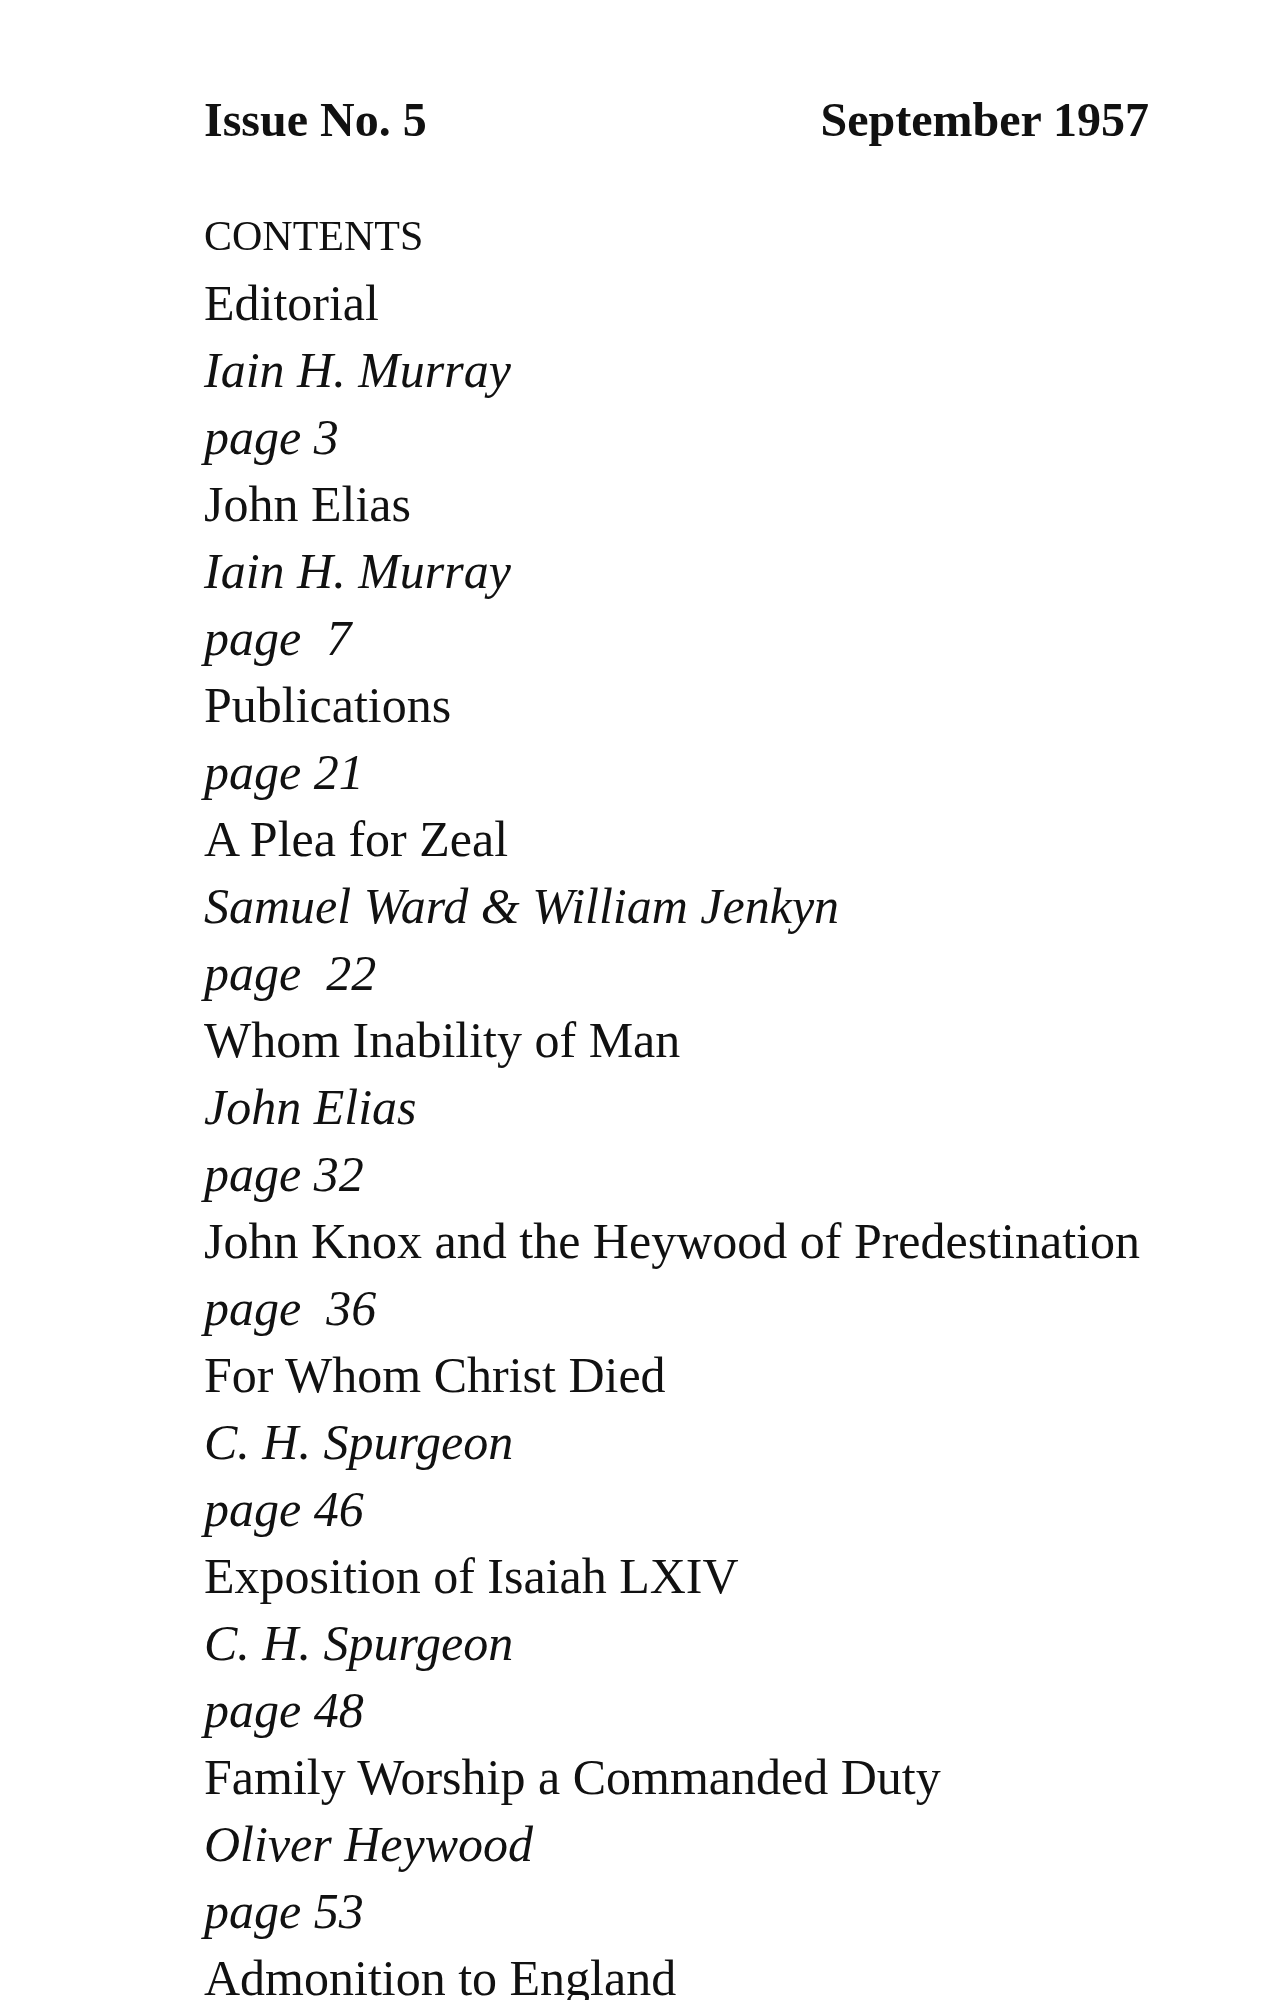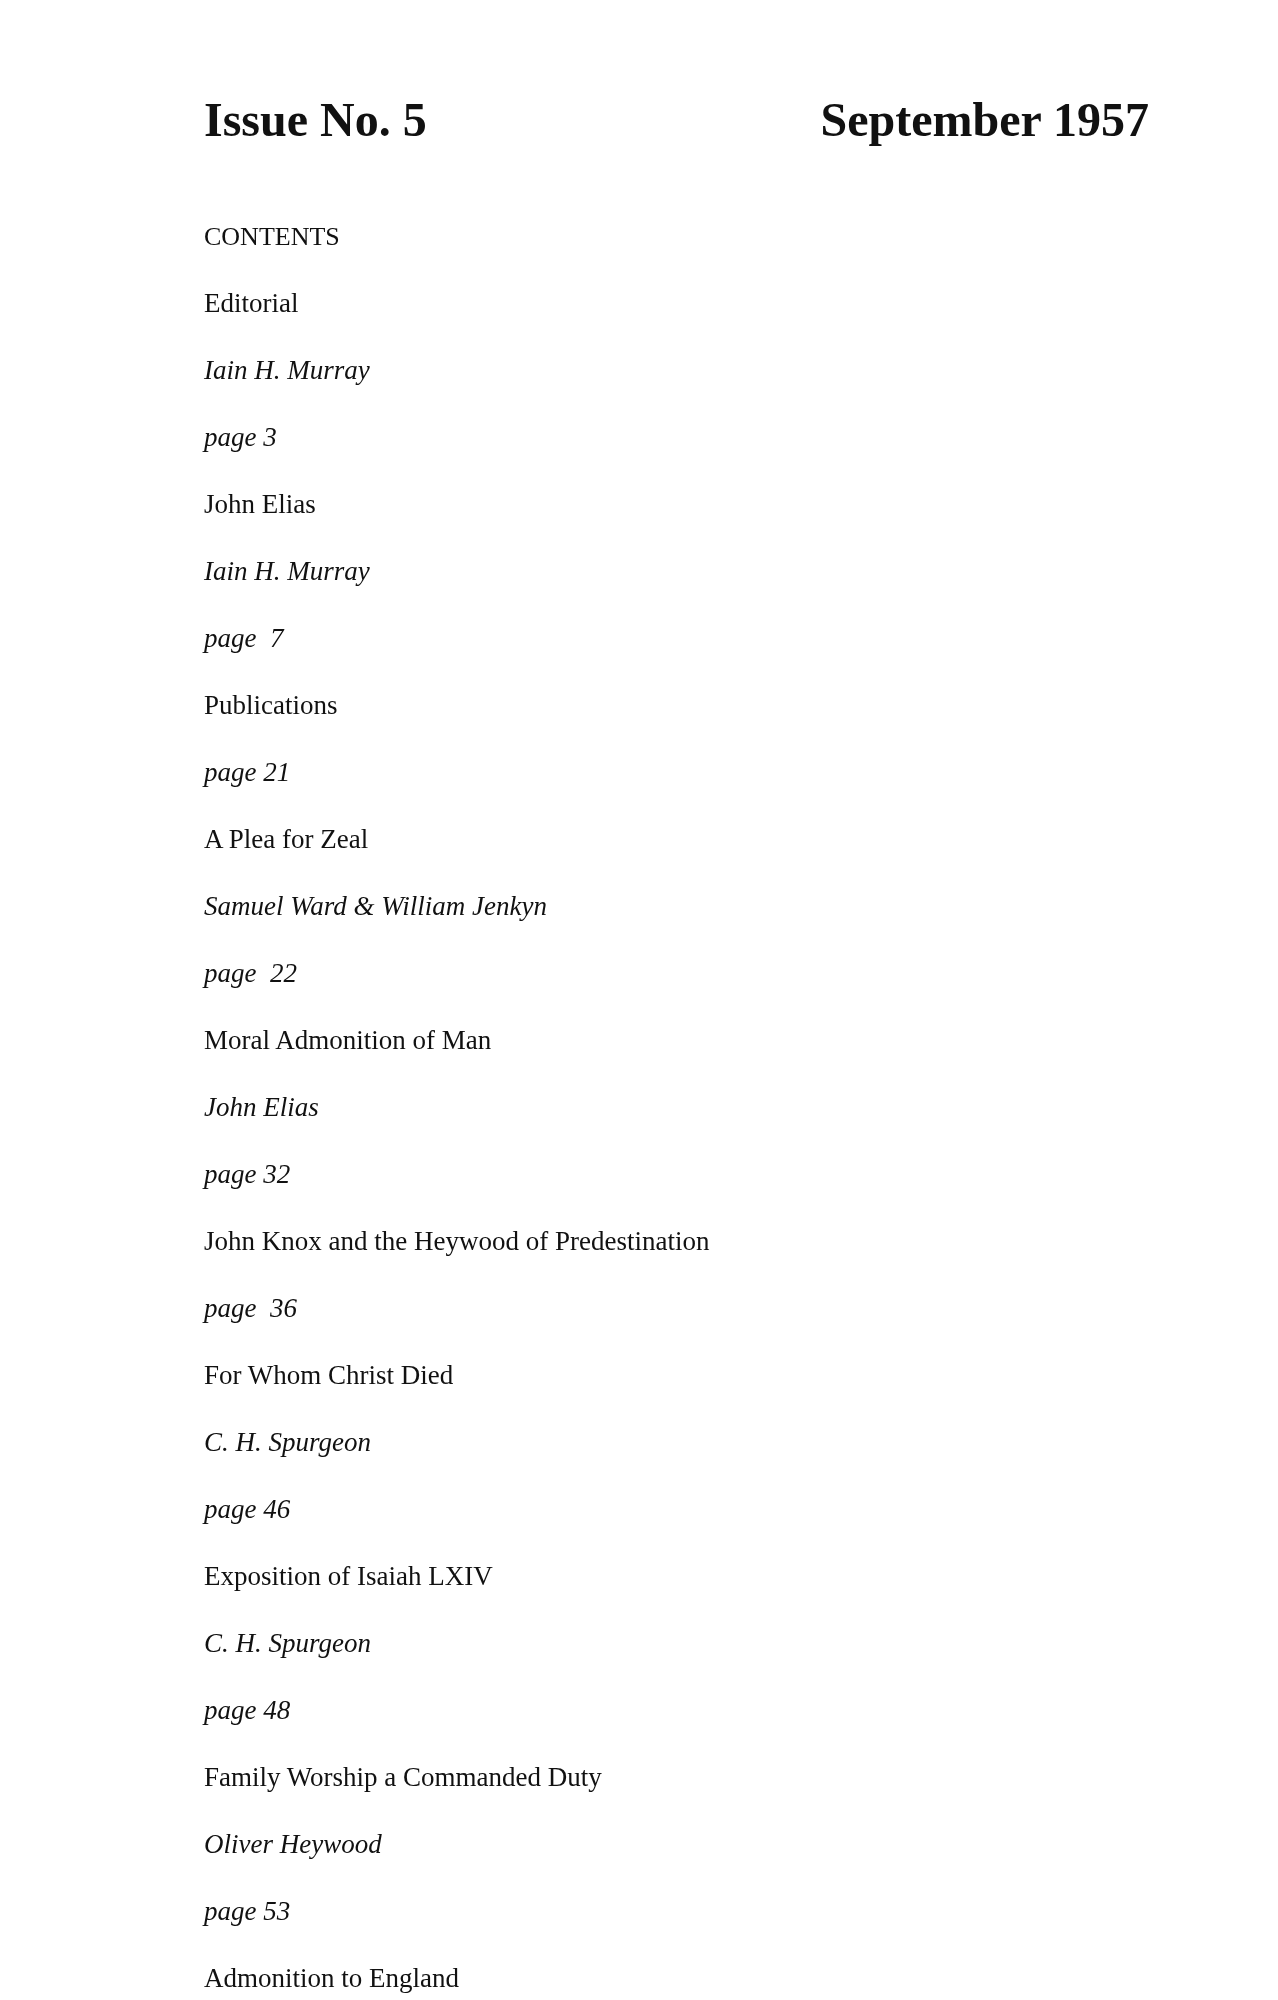--- a/index.html
+++ b/index.html
@@ -26,33 +26,33 @@
     display: flex;
     justify-content: space-between;
     align-items: baseline;
     font-weight: bold;
     font-size: 48px;
     line-height: 56px;
     white-space: pre-wrap;
   }
   .contents-heading {
     margin-top: 65px;
-    font-size: 26px;
+    font-size: 42px;
     line-height: 47px;
     font-weight: normal;
     white-space: pre-wrap;
   }
   .toc {
     margin-top: 18px;
   }
   .toc-entry {
     margin-bottom: 16px;
   }
   .entry-line {
-    font-size: 27px;
+    font-size: 50px;
     line-height: 47px;
     white-space: pre-wrap;
     margin-top: 20px;
   }
   .entry-title {
     font-style: normal;
   }
   .entry-author, .entry-page {
     font-style: italic;
   }
@@ -88,21 +88,21 @@
       <div class="entry-line entry-page">page 21</div>
     </div>
 
     <div class="toc-entry">
       <div class="entry-line entry-title">A Plea for Zeal</div>
       <div class="entry-line entry-author">Samuel Ward &amp; William Jenkyn</div>
       <div class="entry-line entry-page">page  22</div>
     </div>
 
     <div class="toc-entry">
-      <div class="entry-line entry-title">Moral Admonition of Man</div>
+      <div class="entry-line entry-title">Whom Inability of Man</div>
       <div class="entry-line entry-author">John Elias</div>
       <div class="entry-line entry-page">page 32</div>
     </div>
 
     <div class="toc-entry">
       <div class="entry-line entry-title">John Knox and the Heywood of Predestination</div>
       <div class="entry-line entry-page">page  36</div>
     </div>
 
     <div class="toc-entry">

